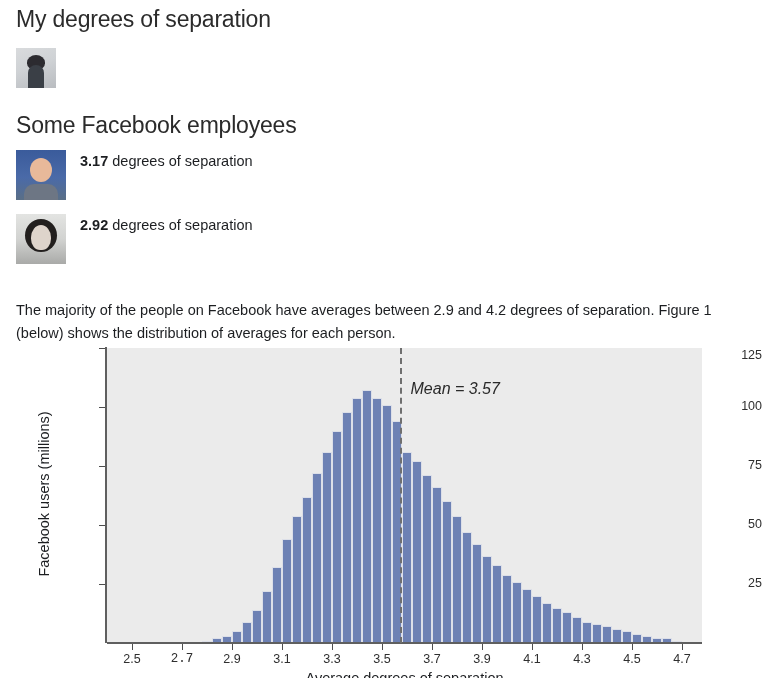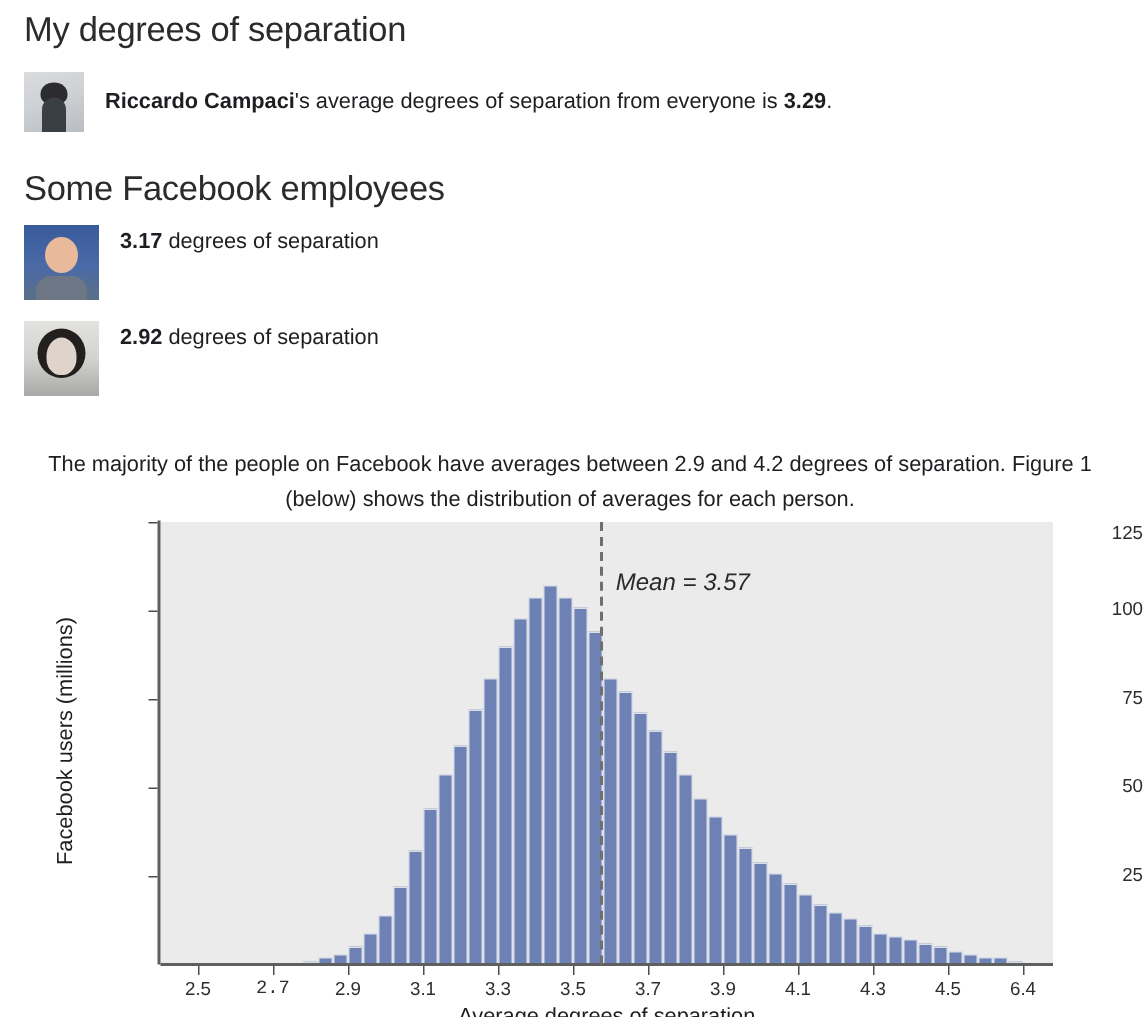--- a/index.html
+++ b/index.html
@@ -107,21 +107,20 @@
   .inline-sentence b { font-weight: bold; }
 
   #paragraph {
     position: absolute;
     left: 16px;
     top: 284px;
     width: 728px;
     font-size: 14.5px;
     line-height: 23px;
     color: #1c1e21;
-    text-align: center;
   }
 
   
   #chart {
     position: absolute;
     left: 0;
     top: 336px;
     width: 762px;
     height: 342px;
   }
@@ -234,25 +233,20 @@
 </style>
 </head>
 <body>
 
 <div class="page">
 
   <h2 class="section-title" id="title-mine">My degrees of separation</h2>
 
   <div class="person-row" id="row-riccardo">
     <div class="avatar av-riccardo"></div>
-    <div class="person-text">
-      <div class="inline-sentence" style="line-height:40px;">
-        <b>Riccardo Campaci</b><span>'s average degrees of separation from everyone is </span><b>3.29</b><span>.</span>
-      </div>
-    </div>
   </div>
 
   <h2 class="section-title" id="title-employees">Some Facebook employees</h2>
 
   <div class="person-row" id="row-mark">
     <div class="avatar sq50 av-mark"></div>
     <div class="person-text">
       <div class="person-stat">
         <b>3.17</b><span> degrees of separation</span>
       </div>
@@ -353,21 +347,21 @@
         <div class="xtick-label" style="left: 432px; text-align: center;">3.7</div>
         <div class="xtick" style="left: 482px;"></div>
         <div class="xtick-label" style="left: 482px;">3.9</div>
         <div class="xtick" style="left: 532px;"></div>
         <div class="xtick-label" style="left: 532px;">4.1</div>
         <div class="xtick" style="left: 582px;"></div>
         <div class="xtick-label" style="left: 582px; text-align: center;">4.3</div>
         <div class="xtick" style="left: 632px;"></div>
         <div class="xtick-label" style="left: 632px;">4.5</div>
         <div class="xtick" style="left: 682px;"></div>
-        <div class="xtick-label" style="left: 682px;">6.4</div>
+        <div class="xtick-label" style="left: 682px;">4.7</div>
       </div>
     <div id="mean-line" style="left: 399.5px; border-left-color: rgb(111, 111, 111);"></div>
     <div id="mean-label" style="left: 410.5px; top: 44.12px;">Mean = 3.57</div>
     <div id="xlabel">Average degrees of separation</div>
     <div id="ylabel">Facebook users (millions)</div>
   </div>
 
 </div>
 
 </body></html>

